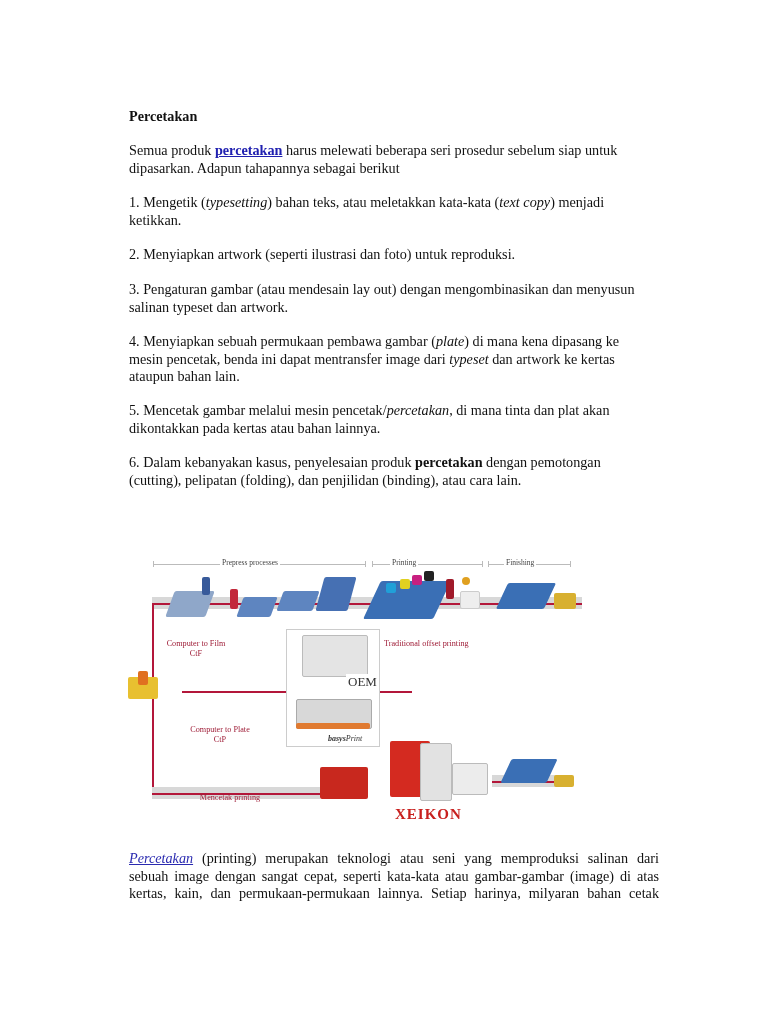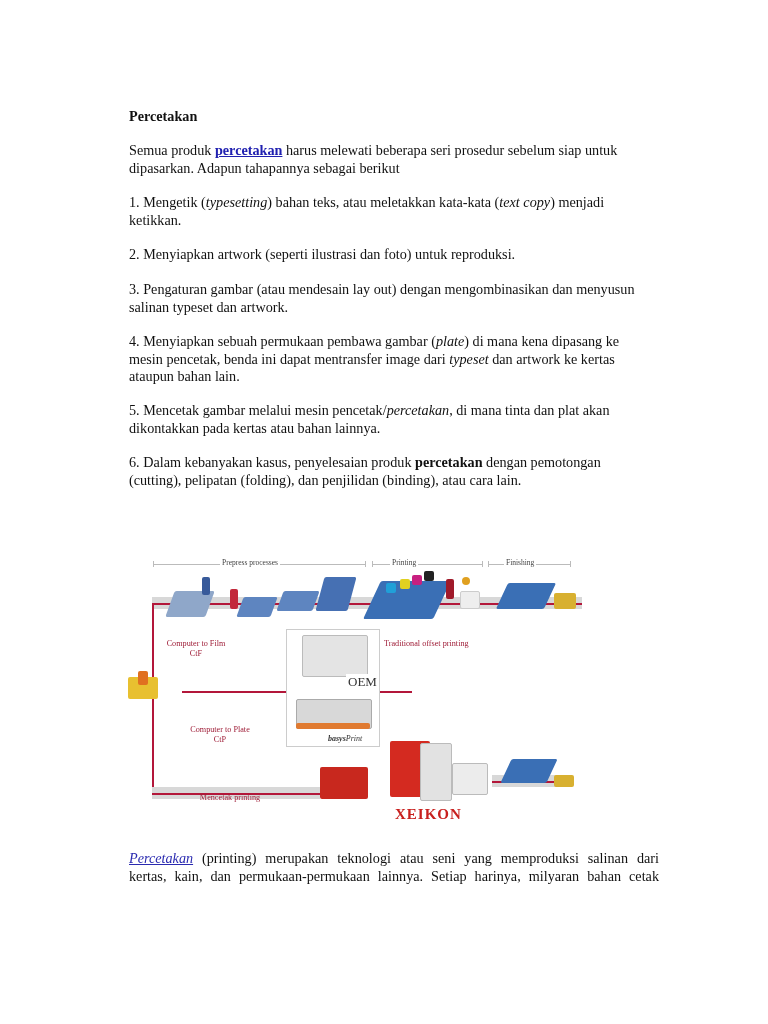--- a/index.html
+++ b/index.html
@@ -61,20 +61,21 @@
     <span>dikontakkan pada kertas atau bahan lainnya.</span>
   </p>
 
   <p class="p" style="top:438px;">
     <span>6. Dalam kebanyakan kasus, penyelesaian produk </span><b>percetakan</b><span> dengan pemotongan</span><br>
     <span>(cutting), pelipatan (folding), dan penjilidan (binding), atau cara lain.</span>
   </p>
 
   <div class="p" style="top:834px;">
     <div class="justify"><a class="link ital">Percetakan</a><span> (printing) merupakan teknologi atau seni yang memproduksi salinan dari</span></div>
+    <div class="justify">sebuah image dengan sangat cepat, seperti kata-kata atau gambar-gambar (image) di atas</div>
     <div class="justify">kertas, kain, dan permukaan-permukaan lainnya. Setiap harinya, milyaran bahan cetak</div>
   </div>
 </div>
 
 <div class="diagram">
 
   <div class="hline" style="left:3px; top:11px; width:212px;"></div>
   <div class="tick" style="left:3px; top:8px;"></div>
   <div class="tick" style="left:215px; top:8px;"></div>
   <div class="dlabel" style="left:70px; top:5px;">Prepress processes</div>

